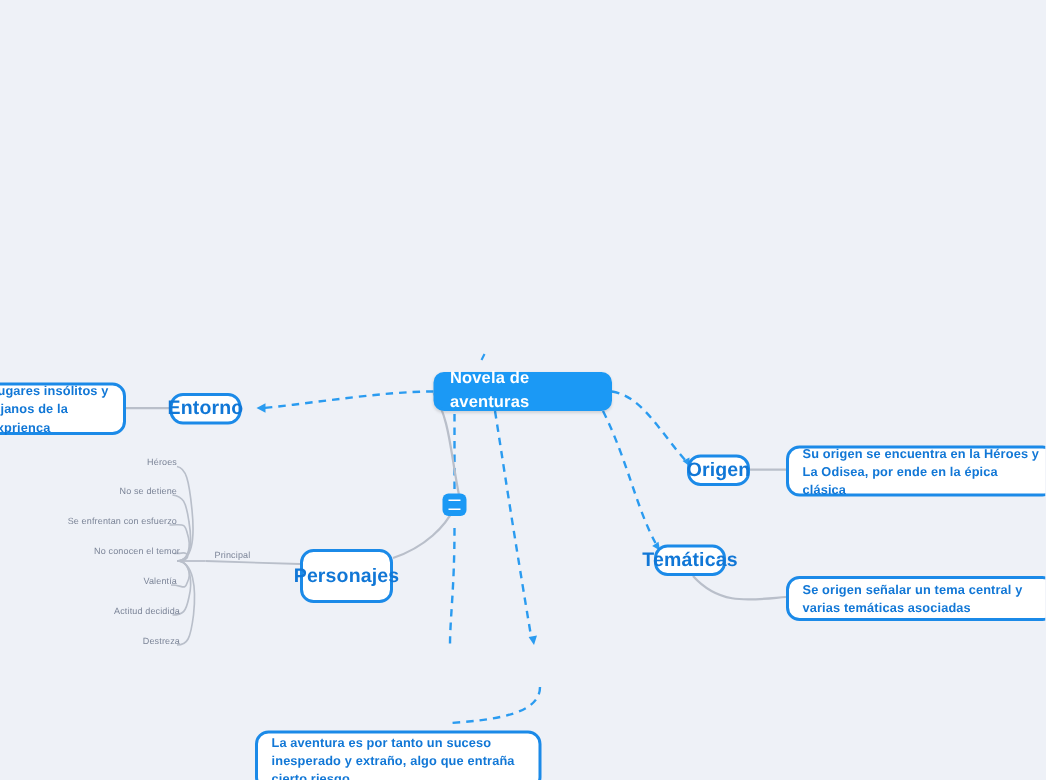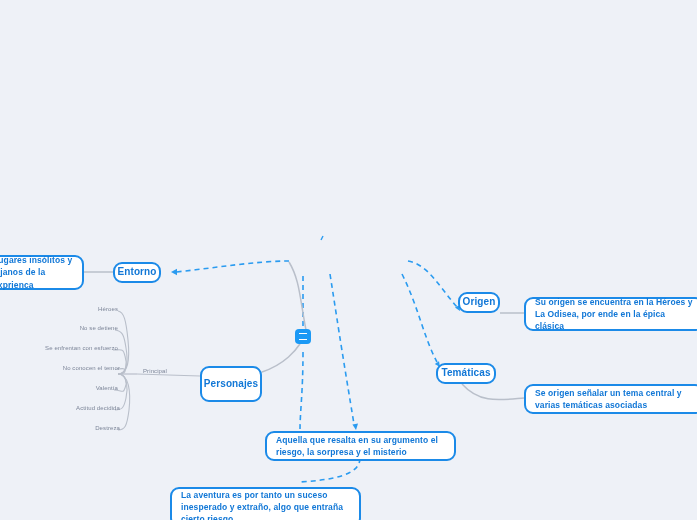--- a/index.html
+++ b/index.html
@@ -40,21 +40,21 @@
   .node.root {
     background: #1b99f5;
     border-color: #1b99f5;
     color: #ffffff;
     font-size: 11px;
     border-radius: 7px;
     justify-content: center;
     box-shadow: 0 1px 2px rgba(0,0,0,.13);
   }
   .node.branch {
-    font-size: 10px;
+    font-size: 13px;
     justify-content: center;
     padding: 4px 8px;
   }
   .node.leaf-text {
     align-items: center;
   }
   .subleaf {
     position: absolute;
     font-size: 6px;
     color: #7c8598;
@@ -118,20 +118,23 @@
     <path d="M 118 374 C 127 374 127 362 125 356 C 123 348 122 350 113 350" fill="none" stroke="#b9bfca" stroke-width="1.1"></path>
     <path d="M 118 374 C 126 374 126 370 124 369 C 122 368 124 369 116 369" fill="none" stroke="#b9bfca" stroke-width="1.1"></path>
     <path d="M 118 374 C 127 374 127 384 125 388 C 123 394 122 390 114 390" fill="none" stroke="#b9bfca" stroke-width="1.1"></path>
     <path d="M 118 374 C 128 374 128 390 126 398 C 124 408 122 410 115 410" fill="none" stroke="#b9bfca" stroke-width="1.1"></path>
     <path d="M 118 374 C 129 374 131 392 129 410 C 127 426 125 430 118 430" fill="none" stroke="#b9bfca" stroke-width="1.1"></path>
 
     <path d="M 500 313 L 524 313" fill="none" stroke="#b9bfca" stroke-width="1.5"></path>
     <path d="M 462 384 C 480 404 500 400 524 398" fill="none" stroke="#b9bfca" stroke-width="1.5"></path>
   </svg>
 
+  <div class="node root" style="left:289px; top:248px; width:119px; height:26px;">
+    <span>Novela de aventuras</span>
+  </div>
 
   <div class="badge" style="left:295px; top:329px;">
     <span class="glyph"></span>
   </div>
 
   <div class="node branch" style="left:113px; top:262px; width:48px; height:21px;">
     <span>Entorno</span>
   </div>
 
   <div class="node leaf-text" style="left:-18px; top:255px; width:102px; height:35px;">
@@ -145,37 +148,34 @@
   <div class="subleaf" style="left:143px; top:368px;">Principal</div>
 
   <div class="subleaf right-align" style="left:38px; top:306px; width:80px;">Héroes</div>
   <div class="subleaf right-align" style="left:38px; top:325px; width:80px;">No se detiene</div>
   <div class="subleaf right-align" style="left:28px; top:345px; width:90px;">Se enfrentan con esfuerzo</div>
   <div class="subleaf right-align" style="left:38px; top:365px; width:82px;">No conocen el temor</div>
   <div class="subleaf right-align" style="left:38px; top:385px; width:80px;">Valentía</div>
   <div class="subleaf right-align" style="left:38px; top:405px; width:82px;">Actitud decidida</div>
   <div class="subleaf right-align" style="left:38px; top:425px; width:82px;">Destreza</div>
 
-  <div class="node branch" style="left:458px; top:292px; width:42px; height:21px;">
+  <div class="node branch" style="left:458px; top:303px; width:42px; height:21px;">
     <span>Origen</span>
   </div>
 
   <div class="node leaf-text" style="left:524px; top:297px; width:180px; height:34px;">
     <span>Su origen se encuentra en la Héroes y La Odisea, por ende en la épica clásica</span>
   </div>
 
-  <div class="node branch" style="left:436px; top:363px; width:60px; height:21px;">
+  <div class="node branch" style="left:436px; top:363px; width:48px; height:21px;">
     <span>Temáticas</span>
   </div>
 
   <div class="node leaf-text" style="left:524px; top:384px; width:180px; height:30px;">
     <span>Se origen señalar un tema central y varias temáticas asociadas</span>
   </div>
 
-  <div class="node leaf-text" style="left:265px; top:431px; width:191px; height:30px;">
-    <span>Aquella que resalta en su argumento el riesgo, la sorpresa y el misterio</span>
-  </div>
 
   <div class="node leaf-text" style="left:170px; top:487px; width:191px; height:40px;">
     <span>La aventura es por tanto un suceso inesperado y extraño, algo que entraña cierto riesgo</span>
   </div>
 
 </div>
 
 </body></html>

